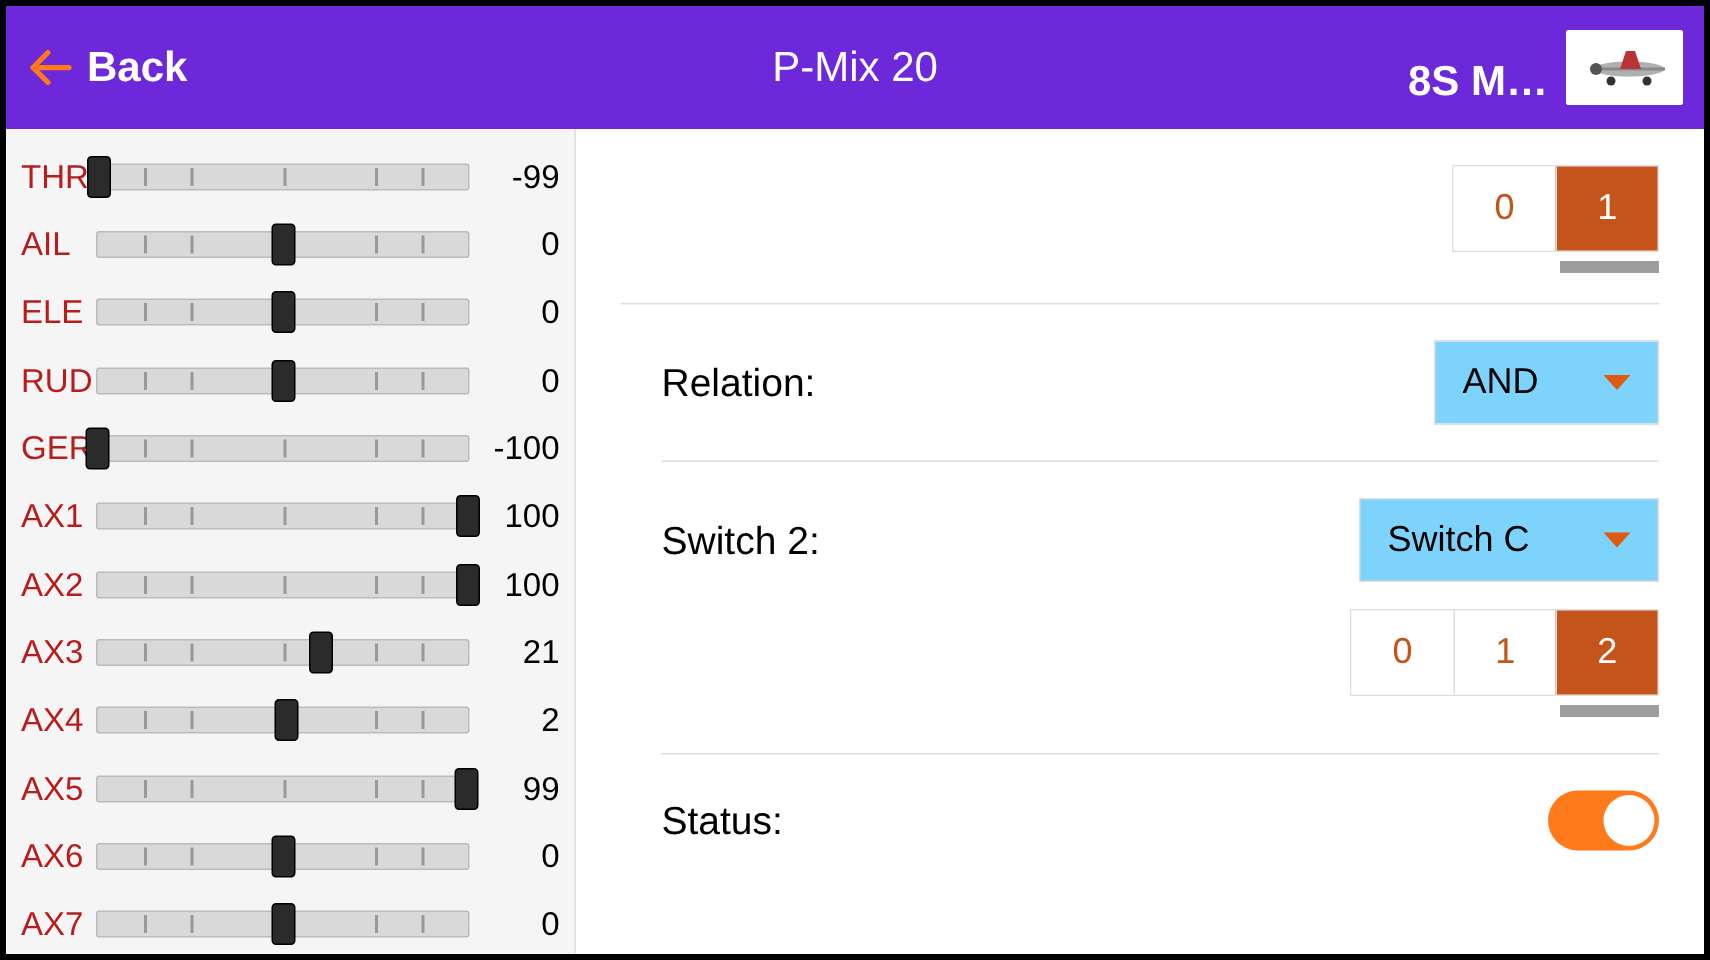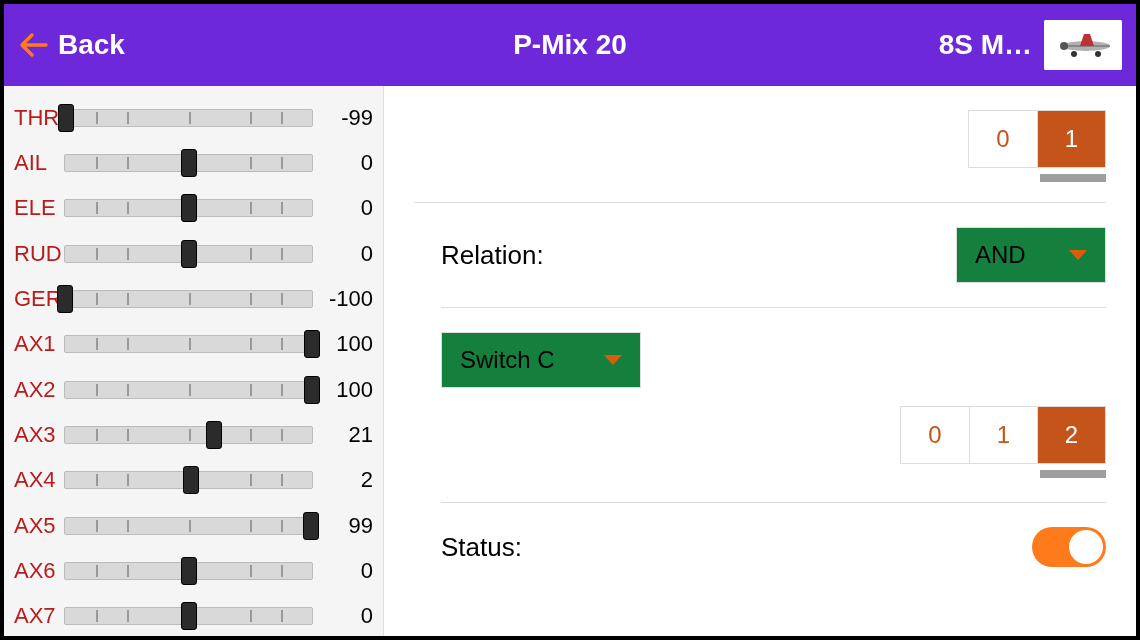--- a/index.html
+++ b/index.html
@@ -3,42 +3,42 @@
 <meta charset="utf-8">
 <style>
   * { box-sizing: border-box; margin: 0; padding: 0; }
   html, body { width: 1140px; height: 640px; overflow: hidden; font-family: -apple-system, Helvetica, Arial, sans-serif; }
   body { background: #000; }
   .frame { width: 1140px; height: 640px; background: #fff; border: 4px solid #000; position: relative; }
   .header { height: 82px; background: #6d28d9; display: flex; align-items: center; color: #fff; padding: 0 14px; }
   .back-btn { display: flex; align-items: center; gap: 10px; cursor: pointer; }
   .back-arrow { width: 30px; height: 30px; display:flex; align-items:center; justify-content:center; }
   .back-label { font-size: 28px; font-weight: 600; color: #fff; }
-  .title { position: absolute; left: 0; right: 0; text-align: center; font-size: 28px; font-weight: 700; color: #fff; pointer-events: none; }
-  .model-area { margin-left: auto; display: flex; align-items: center; gap: 12px; }
+  .title { position: absolute; left: 0; right: 0; text-align: center; font-size: 28px; font-weight: 400; color: #fff; pointer-events: none; }
+  .model-area { margin-left: auto; display: flex; align-items: flex-end; gap: 12px; }
   .model-label { font-size: 28px; font-weight: 700; color: #fff; max-width: 120px; white-space: nowrap; overflow: hidden; text-overflow: ellipsis; }
   .model-thumb { width: 78px; height: 50px; background: #fff; border-radius: 2px; display:flex; align-items:center; justify-content:center; overflow:hidden; }
   .content { display: flex; height: calc(640px - 82px - 8px); }
   .sidebar { width: 380px; background: #f5f5f5; border-right: 1px solid #e0e0e0; padding: 12px 10px 0 10px; display:flex; flex-direction:column; gap: 6px; }
   .ch-row { display: flex; align-items: center; height: 44px; }
   .ch-label { width: 50px; font-size: 22px; color: #b91c1c; }
   .slider { flex: 1; height: 18px; background: #d9d9d9; border: 1px solid #bbb; position: relative; border-radius: 2px; }
   .slider .tick { position: absolute; top: 2px; bottom: 2px; width: 2px; background: #999; }
   .slider .thumb { position: absolute; top: -6px; width: 16px; height: 28px; background: #2b2b2b; border-radius: 3px; border: 1px solid #000; transform: translateX(-50%); }
   .ch-val { width: 60px; text-align: right; font-size: 22px; color: #000; padding-left: 8px; }
   .main { flex: 1; padding: 0 30px; overflow: hidden; }
   .section { border-bottom: 1px solid #ddd; padding: 24px 0; display: flex; align-items: center; justify-content: space-between; gap: 20px; margin-left: 27px; }
   .section-label { font-size: 26px; color: #000; }
   .segmented { display: flex; border: 1px solid #ddd; }
   .seg-btn { width: 68px; height: 56px; display:flex; align-items:center; justify-content:center; font-size: 24px; background: #fff; color: #c4541a; border-left: 1px solid #ddd; cursor:pointer; }
   .seg-btn:first-child { border-left: none; }
   .seg-btn.active { background: #c4541a; color: #fff; }
   .seg-wrap { display:flex; flex-direction:column; align-items:flex-end; gap:6px; }
   .seg-indicator { width: 66px; height: 8px; background: #9e9e9e; }
-  .dropdown { border: 1px solid #ddd; height: 56px; min-width: 150px; padding: 0 18px; display:flex; align-items:center; justify-content:space-between; gap: 14px; cursor:pointer; background:#15803d; }
+  .dropdown { border: 1px solid #ddd; height: 56px; min-width: 150px; padding: 0 18px; display:flex; align-items:center; justify-content:space-between; gap: 14px; cursor:pointer; background:#7dd3fc; }
   .dropdown-label { font-size: 24px; color: #000; }
   .chevron { width: 0; height: 0; border-left: 9px solid transparent; border-right: 9px solid transparent; border-top: 10px solid #e05a0c; }
   .toggle { width: 74px; height: 40px; border-radius: 20px; background: #ff7a1a; position: relative; cursor:pointer; }
   .toggle .knob { position: absolute; right: 3px; top: 3px; width: 34px; height: 34px; background: #fff; border-radius: 50%; }
   .first-section { border-bottom: 1px solid #ddd; padding: 24px 0 20px 0; display:flex; justify-content:flex-end; }
 </style>
 </head>
 <body>
 
 <div class="frame">
@@ -230,20 +230,21 @@
 
       <div class="section">
         <div class="section-label">Relation:</div>
         <div class="dropdown">
           <span class="dropdown-label">AND</span>
           <span class="chevron"></span>
         </div>
       </div>
 
       <div class="section" style="flex-wrap:wrap; row-gap:18px;">
+        <div class="section-label">Switch 2:</div>
         <div class="dropdown" style="min-width:200px;">
           <span class="dropdown-label">Switch C</span>
           <span class="chevron"></span>
         </div>
         <div style="width:100%; display:flex; justify-content:flex-end;">
           <div class="seg-wrap">
             <div class="segmented" id="seg2">
                 <div class="seg-btn">0</div>
                 <div class="seg-btn">1</div>
                 <div class="seg-btn active">2</div>

